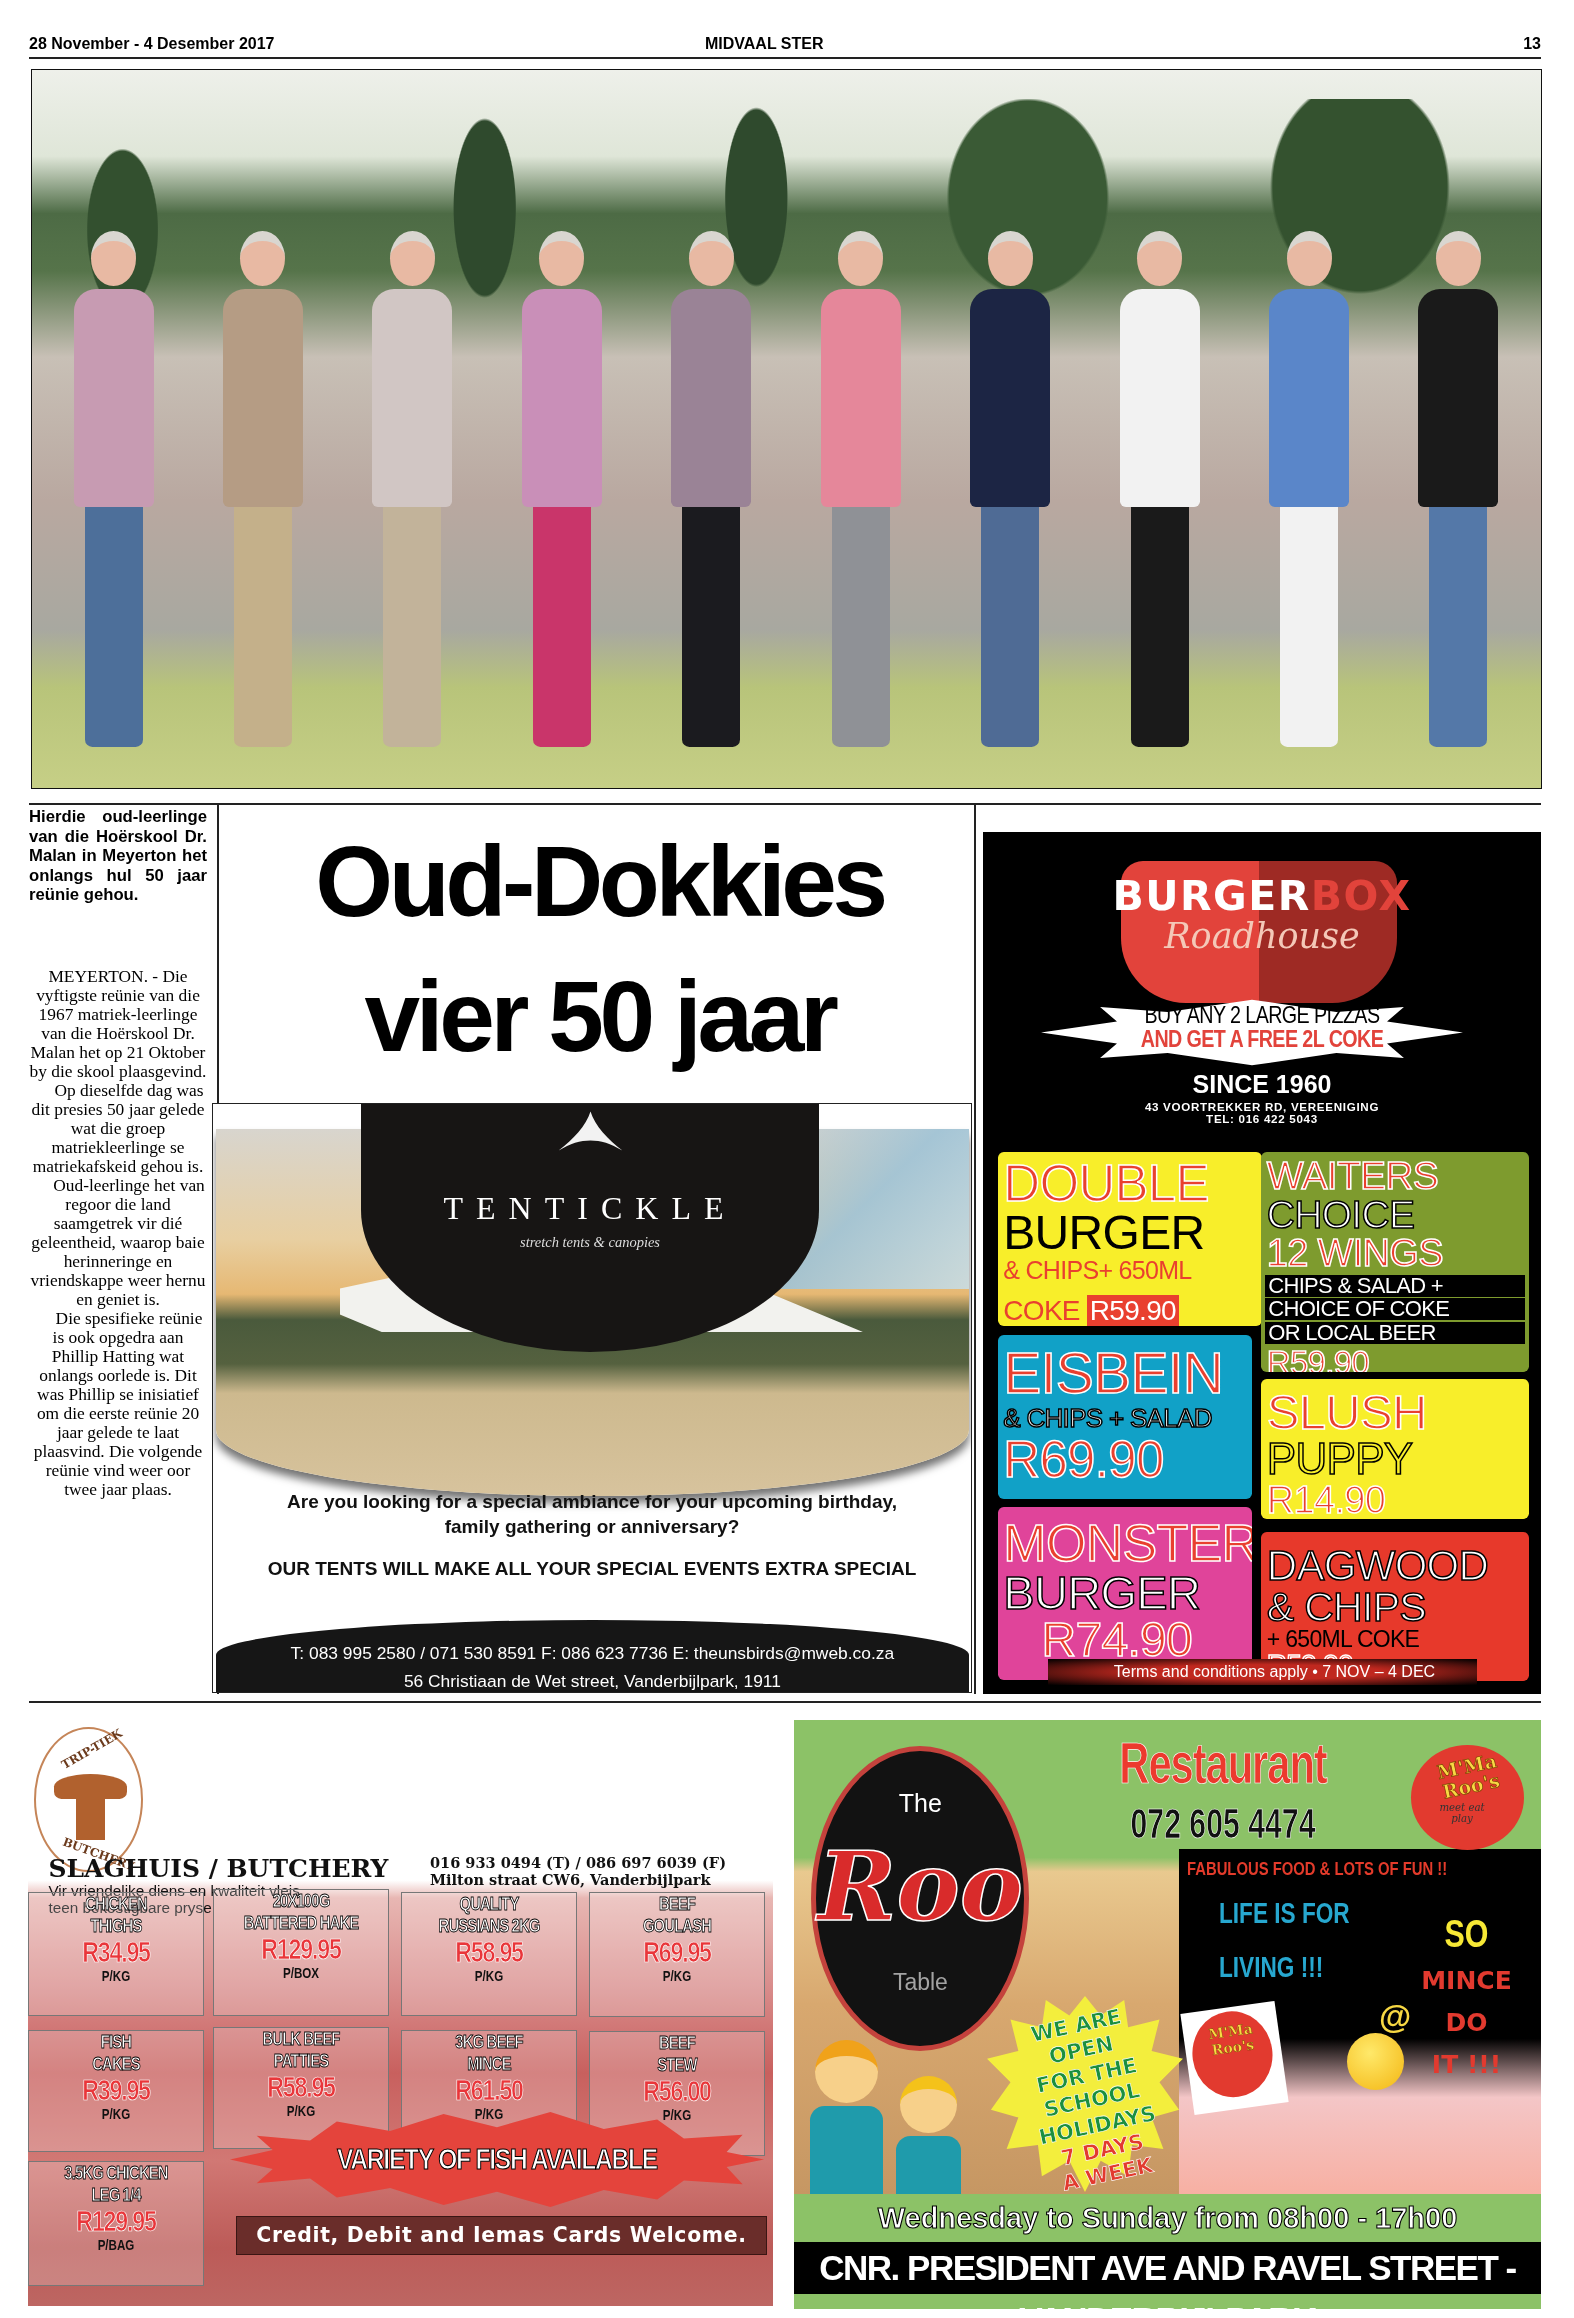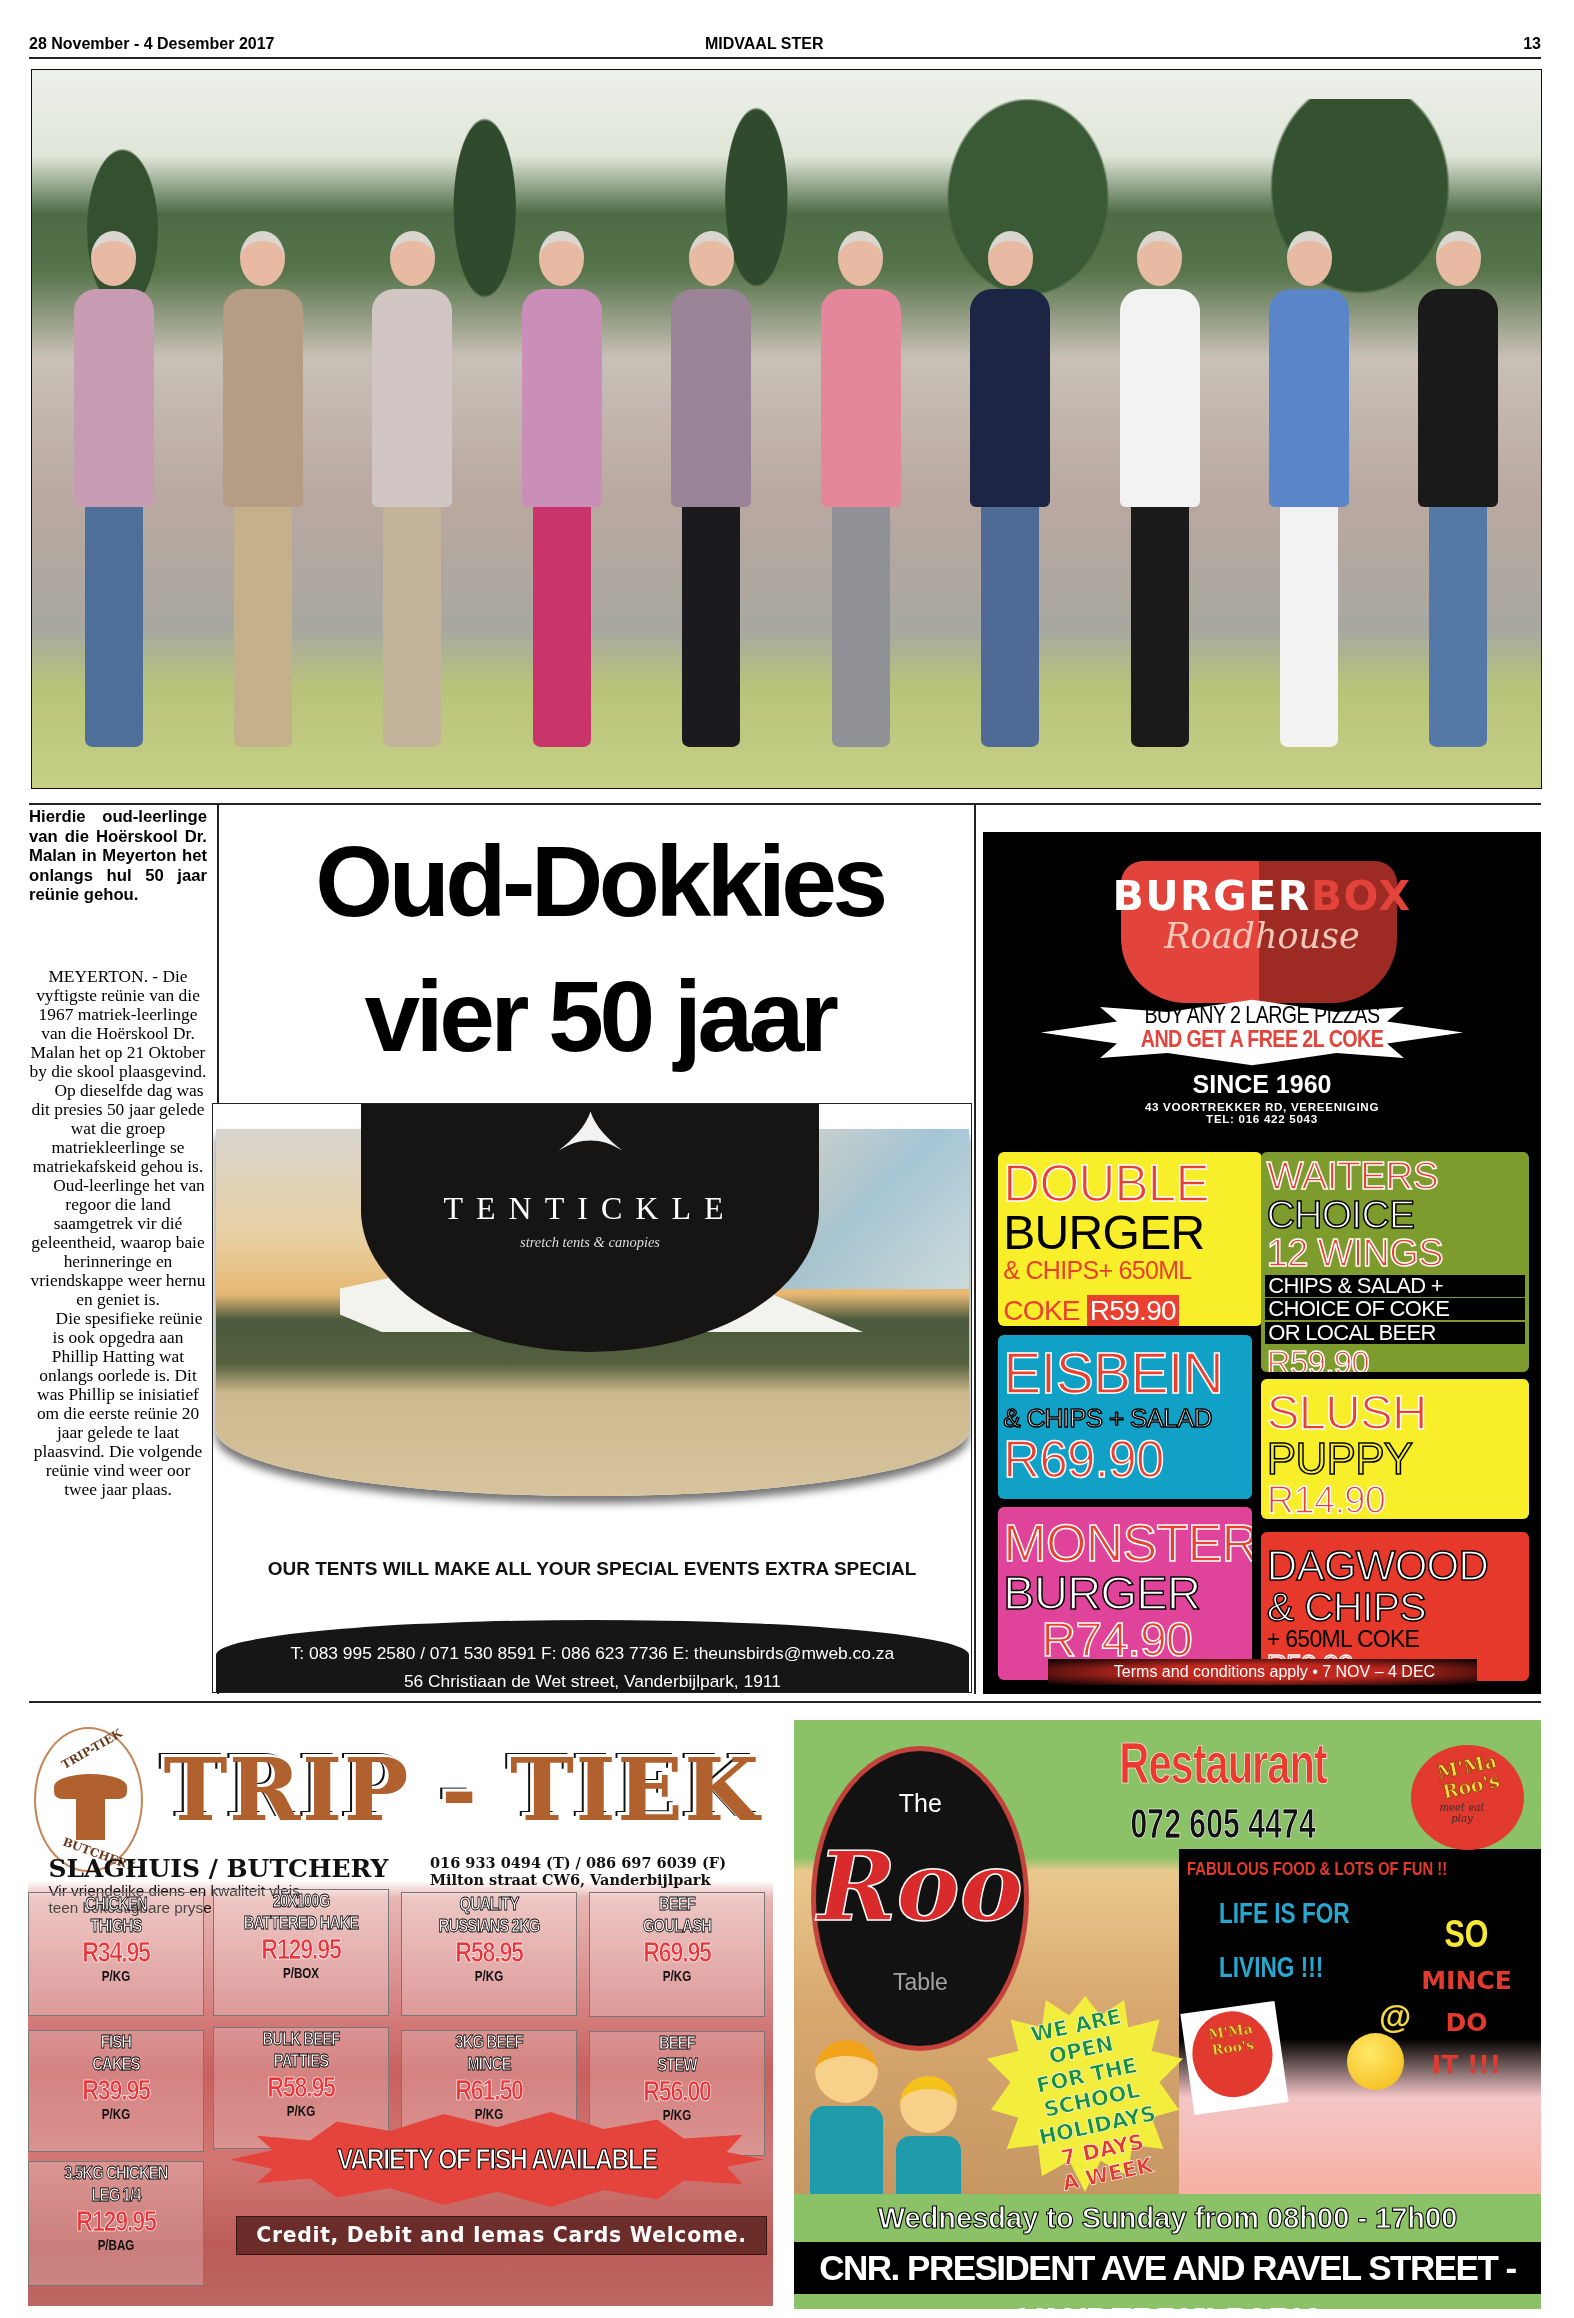--- a/index.html
+++ b/index.html
@@ -227,20 +227,24 @@
     <div class="sky-blue"></div>
     <div class="canopy"></div>
   </div>
   <div class="circle">
     <svg class="logo-icon" viewBox="0 0 100 58">
       <path d="M50 2 C 44 22 26 40 6 56 C 22 46 36 42 50 42 C 64 42 78 46 94 56 C 74 40 56 22 50 2 Z" fill="#f2f2f2"></path>
     </svg>
     <div class="brand">TENTICKLE</div>
     <div class="tag">stretch tents &amp; canopies</div>
   </div>
+  <div class="q">
+    <div>Are you looking for a special ambiance for your upcoming birthday,</div>
+    <div>family gathering or anniversary?</div>
+  </div>
   <div class="slogan">OUR  TENTS  WILL MAKE ALL YOUR SPECIAL EVENTS EXTRA SPECIAL</div>
   <div class="footer">
     <div class="contact">T: 083 995 2580 / 071 530 8591   F: 086 623 7736   E: theunsbirds@mweb.co.za</div>
     <div class="addr">56 Christiaan de Wet street, Vanderbijlpark, 1911</div>
   </div>
 </div>
 
 <div class="abs bb-frame"></div>
 <div class="abs bb">
   <div class="shield"></div>
@@ -299,21 +303,20 @@
 
 <div class="abs sec-rule"></div>
 
 <div class="abs tt">
   <div class="logo">
     <span class="t1">TRIP-TIEK</span>
     <div class="horn"></div>
     <div class="stem"></div>
     <span class="t2">BUTCHERY</span>
   </div>
-  <div class="title">TRIP - TIEK</div>
   <div class="sub">SLAGHUIS / BUTCHERY</div>
   <div class="sub2">
     <div>Vir vriendelike diens en kwaliteit vleis</div>
     <div>teen bekostigbare pryse</div>
   </div>
   <div class="phone">
     <div>016 933 0494 (T) / 086 697 6039 (F)</div>
     <div>Milton straat CW6, Vanderbijlpark</div>
   </div>
 

